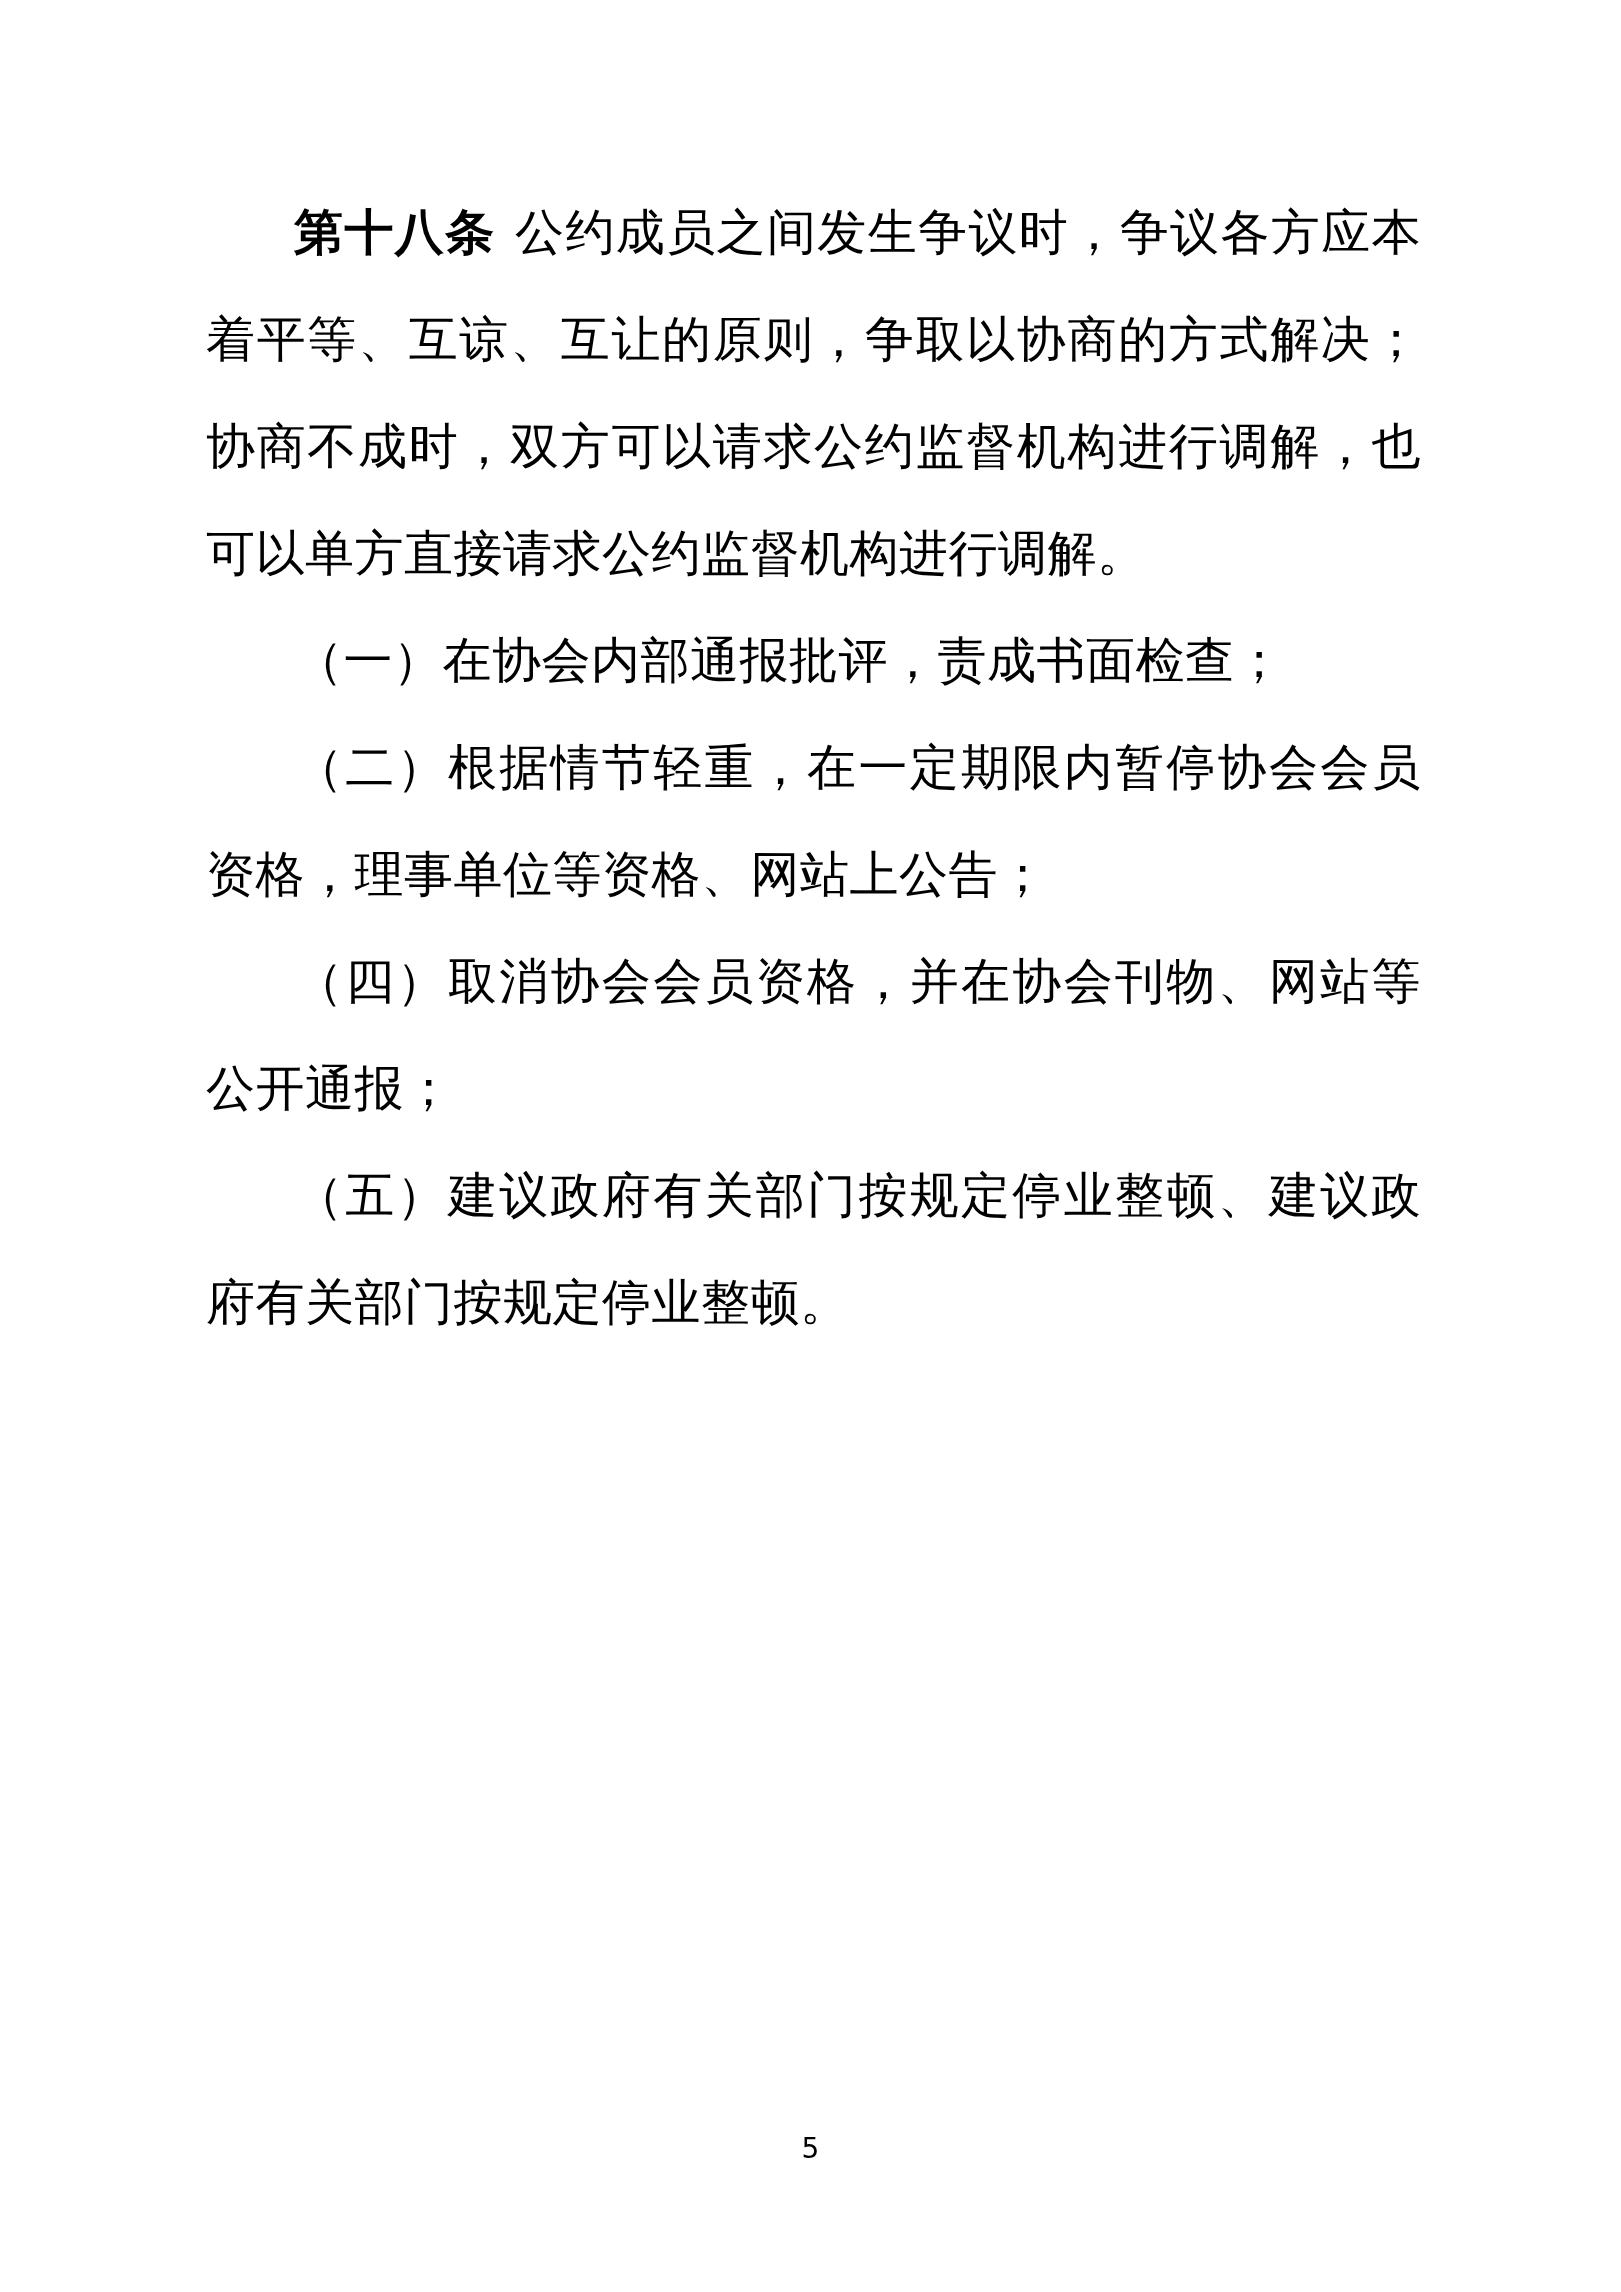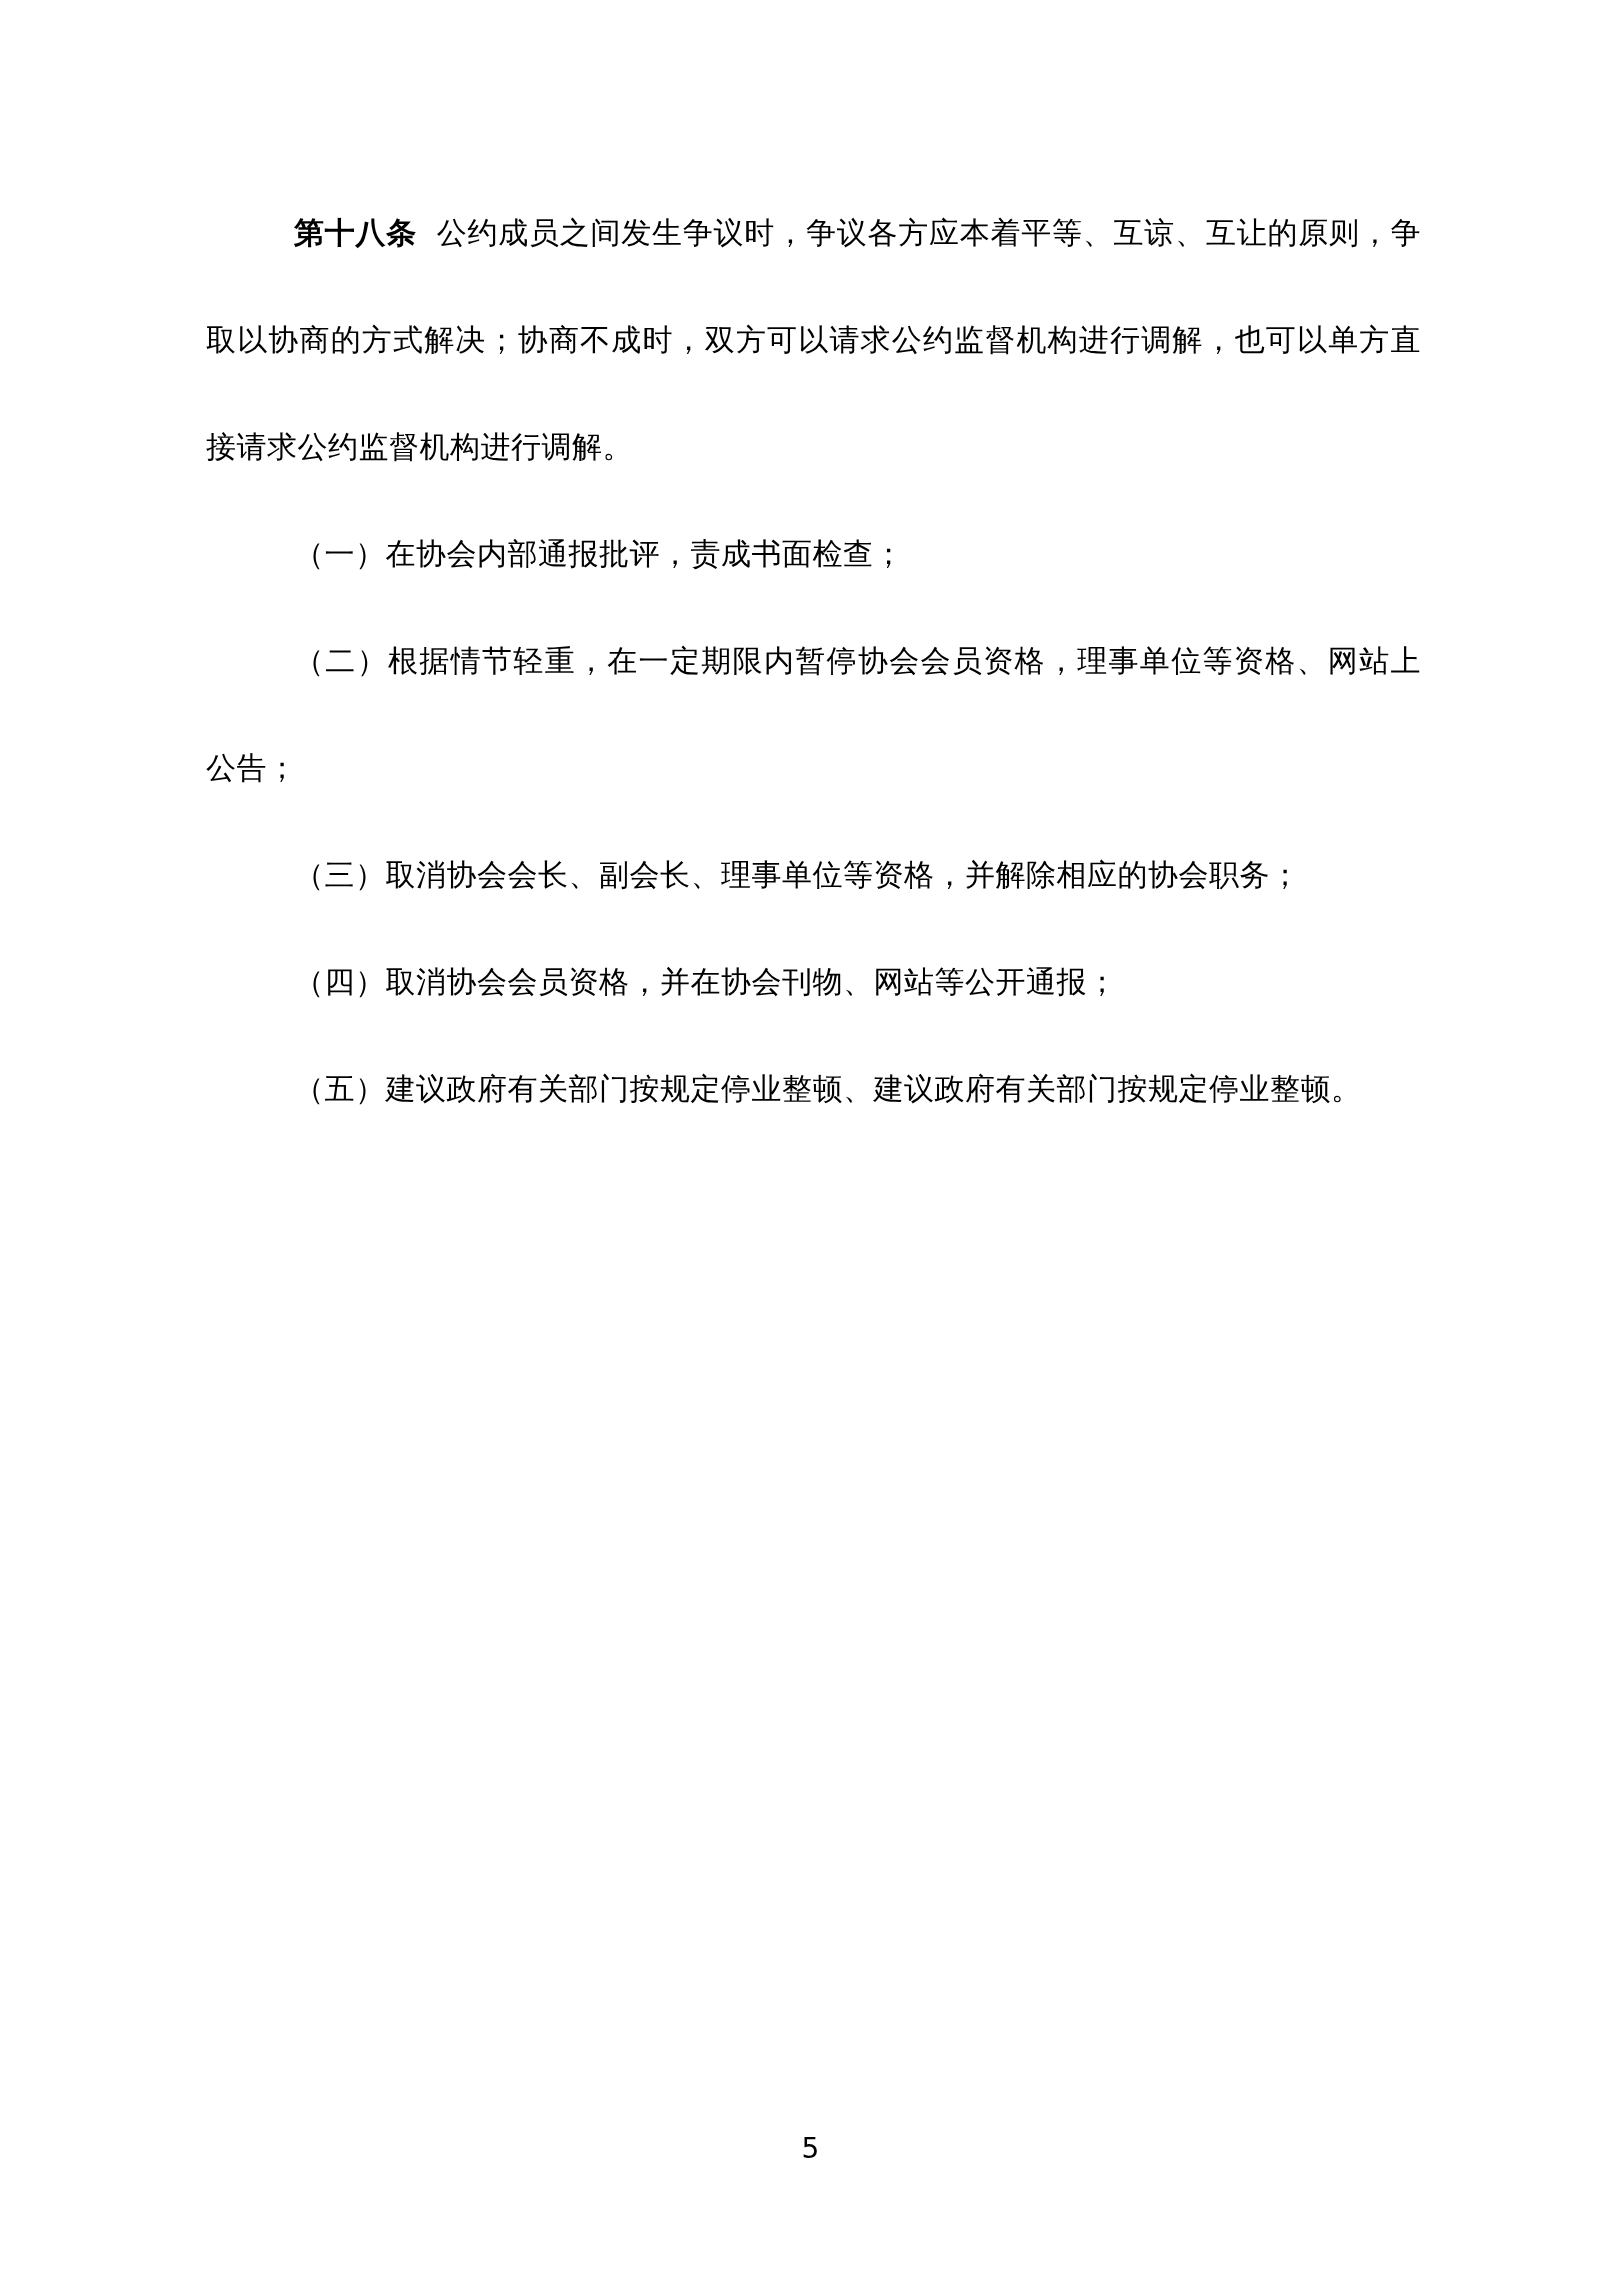--- a/index.html
+++ b/index.html
@@ -15,21 +15,21 @@
     background: #ffffff;
     color: #000000;
     font-family: "DejaVu Sans", sans-serif;
     overflow: hidden;
   }
   .content {
     position: absolute;
     left: 206px;
     top: 179px;
     width: 1215px;
-    font-size: 30px;
+    font-size: 49px;
     line-height: 107px;
     text-align: justify;
     letter-spacing: 0.5px;
   }
   .para {
     margin: 0;
     padding: 0;
     text-indent: 88px;
   }
   .lead {
@@ -54,21 +54,20 @@
   <div class="content">
 
     <p class="para"><span class="lead">第十八条</span><span>公约成员之间发生争议时，争议各方应本着平等、互谅、互让的原则，争取以协商的方式解决；协商不成时，双方可以请求公约监督机构进行调解，也可以单方直接请求公约监督机构进行调解。</span></p>
 
 
 
     <p class="para"><span>（一）在协会内部通报批评，责成书面检查；</span></p>
 
     <p class="para"><span>（二）根据情节轻重，在一定期限内暂停协会会员资格，理事单位等资格、网站上公告；</span></p>
 
-    <p class="para"><span>（三）取消协会会长、副会长、理事单位等资格，并解除相应的协会职务；</span></p>
 
     <p class="para"><span>（四）取消协会会员资格，并在协会刊物、网站等公开通报；</span></p>
 
     <p class="para"><span>（五）建议政府有关部门按规定停业整顿、建议政府有关部门按规定停业整顿。</span></p>
 
   </div>
 
   <div class="page-number">5</div>
 </div>
 

